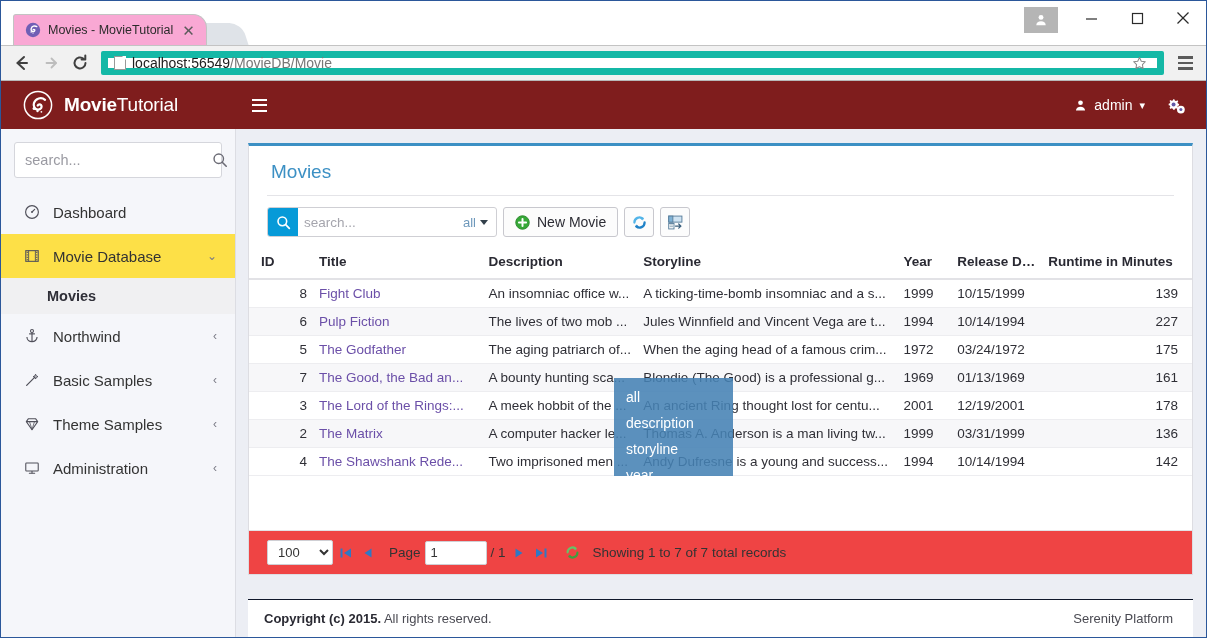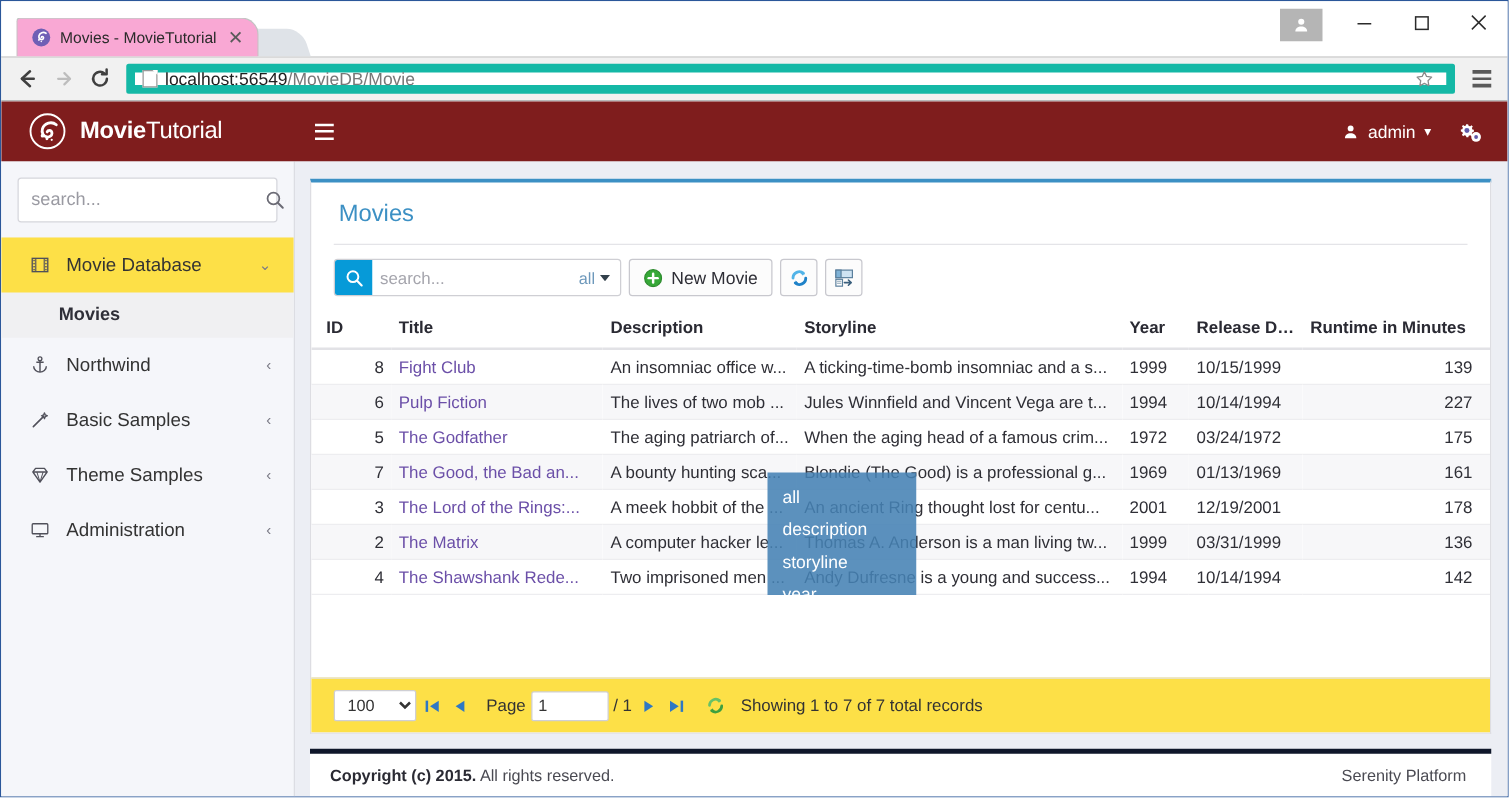--- a/index.html
+++ b/index.html
@@ -244,21 +244,21 @@
     background: rgba(70, 130, 180, 0.88);
     z-index: 40; padding: 6px 0 0 0;
     font-size: 14px;
   }
   .field-dropdown .fd-item {
     color: #fff; padding: 3px 12px; cursor: pointer; line-height: 20px;
   }
 
   
   .pager {
-    border-top: 1px solid #e2e2e6; background: #fde047;
+    border-top: 1px solid #e2e2e6; background: #ef4444;
     display: flex; align-items: center; gap: 4px;
     padding: 9px 18px; flex: 0 0 auto;
   }
   .pager select {
     height: 25px; font-size: 13px; border: 1px solid #cfcfd4;
     border-radius: 2px; background: #fff; padding: 0 2px 0 6px;
     font-family: "Liberation Sans", sans-serif; color: #333;
     width: 66px;
   }
   .pg-btn { color: #2f78c4; font-size: 14px; padding: 0 2px; cursor: pointer; display:flex; align-items:center; }
@@ -268,24 +268,24 @@
     font-size: 13px; padding: 0 5px; font-family: "Liberation Sans", sans-serif;
     outline: none; color: #333;
   }
   .pg-total { font-size: 13.5px; color: #333; }
   .pg-refresh { margin-left: 10px; cursor: pointer; display:flex; align-items:center; }
   .pg-status { font-size: 13.5px; color: #333; margin-left: 8px; }
 
   
   .footer {
     height: 38px; flex: 0 0 38px; background: #fff;
-    border-top: 4px solid #0f172a;
+    border-top: 1px solid #0f172a;
     display: flex; align-items: center; justify-content: space-between;
     padding: 0 20px 0 16px; font-size: 13px; color: #4a4a52;
-    margin-top: 12px;
+    margin-top: 24px;
   }
   .footer b { color: #2a2a33; }
   .footer .right { color: #4a4a52; }
 </style>
 </head>
 <body>
 
 <div class="window">
 
   <div class="titlebar">
@@ -418,20 +418,32 @@
           <input type="text" placeholder="search..." style="">
           <span class="mag">
             <svg width="16" height="16" viewBox="0 0 18 18">
                 <circle cx="7.6" cy="7.6" r="5.3" fill="none" stroke="#6b6b75" stroke-width="1.6"></circle>
                 <line x1="11.5" y1="11.5" x2="16" y2="16" stroke="#6b6b75" stroke-width="1.8" stroke-linecap="round"></line>
               </svg>
           </span>
         </div>
 
         <ul class="menu">
+          <li>
+            <div class="menu-item">
+              <span class="mi-icon">
+                <svg width="16" height="16" viewBox="0 0 18 18">
+                    <circle cx="9" cy="9" r="7.2" fill="none" stroke="#50505a" stroke-width="1.3"></circle>
+                    <path d="M9 9 L12 6" stroke="#50505a" stroke-width="1.3" stroke-linecap="round"></path>
+                    <circle cx="9" cy="9" r="1" fill="#50505a"></circle>
+                  </svg>
+              </span>
+              <span class="mi-label">Dashboard</span>
+            </div>
+          </li>
 
           <li class="menu-group open">
             <div class="menu-item">
               <span class="mi-icon">
                 <svg width="16" height="16" viewBox="0 0 18 18">
                     <rect x="2" y="3" width="14" height="12" fill="none" stroke="#50505a" stroke-width="1.2"></rect>
                     <line x1="5.2" y1="3" x2="5.2" y2="15" stroke="#50505a" stroke-width="1"></line>
                     <line x1="12.8" y1="3" x2="12.8" y2="15" stroke="#50505a" stroke-width="1"></line>
                     <rect x="3" y="4.3" width="1.3" height="1.3" fill="#50505a"></rect>
                     <rect x="3" y="7.1" width="1.3" height="1.3" fill="#50505a"></rect>

